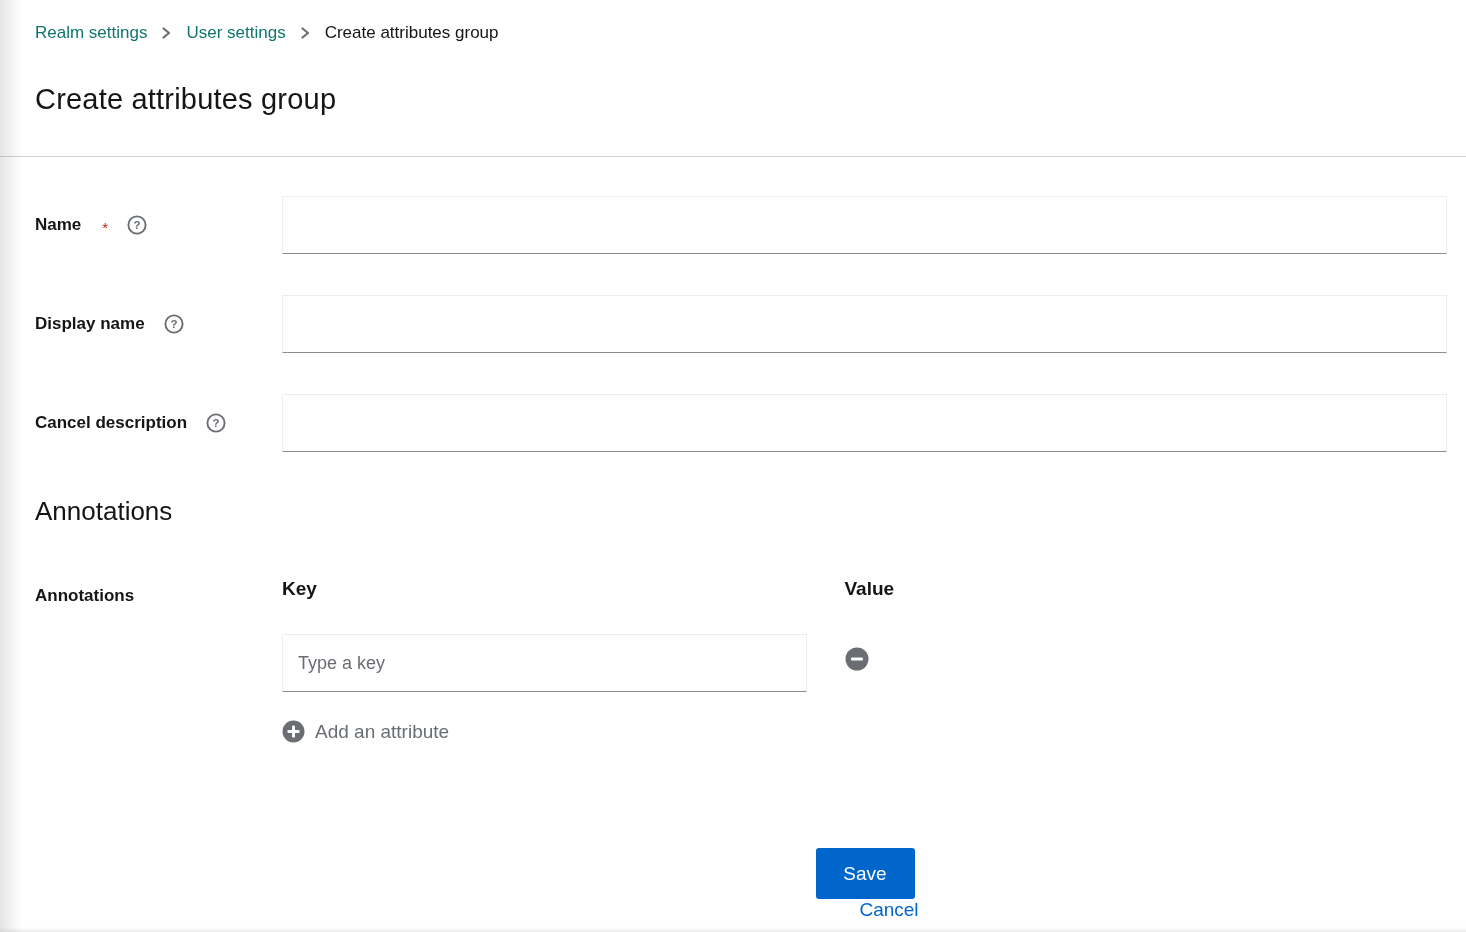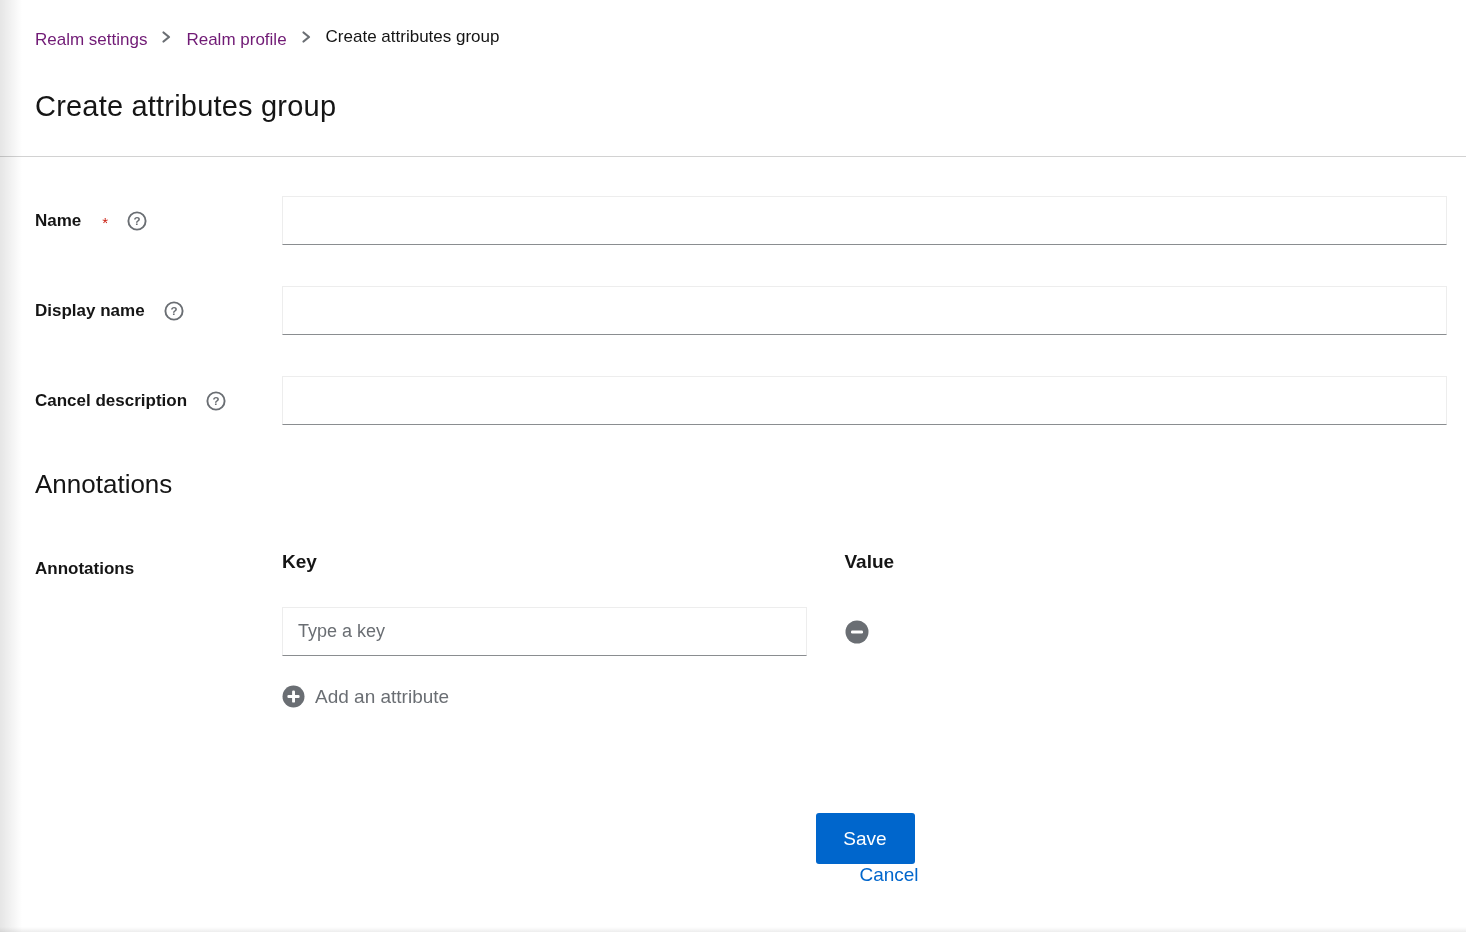--- a/index.html
+++ b/index.html
@@ -28,21 +28,21 @@
   .page-header {
     padding: 21px 24px 0 35px;
     height: 157px;
     border-bottom: 1px solid #d2d2d2;
   }
   .breadcrumb {
     display: flex; align-items: center; gap: 14px;
     font-size: 17px; line-height: 24px;
   }
   .breadcrumb a {
-    color: #701a75; text-decoration: none; cursor: pointer; margin-top: 7px;
+    color: #0f766e; text-decoration: none; cursor: pointer;
   }
   .breadcrumb .crumb-current { color: #151515; }
   .crumb-sep { display: inline-flex; align-items: center; }
   .page-title {
     margin: 36px 0 0 0;
     font-size: 29px; line-height: 37px;
     font-weight: 400; color: #151515;
     letter-spacing: 0.2px;
   }
 
@@ -63,21 +63,21 @@
   .required-star {
     color: #c9190b; font-size: 15px; font-weight: 400;
     margin-left: 2px; position: relative; top: 2px;
   }
   .help-btn {
     background: none; border: none; padding: 0; margin: 0;
     display: inline-flex; cursor: pointer; line-height: 0;
   }
 
   .text-input {
-    width: 100%; height: 49px;
+    width: 100%; height: 58px;
     border: 1px solid #ededed;
     border-bottom: 1px solid #8a8d90;
     background: #fff;
     font-family: "Liberation Sans", sans-serif;
     font-size: 18px; color: #151515;
     padding: 0 15px;
     outline: none;
   }
   .text-input::placeholder { color: #6a6e73; opacity: 1; }
 
@@ -147,21 +147,21 @@
 <div class="bottom-shade"></div>
 
 <header class="page-header">
   <nav class="breadcrumb">
     <a>Realm settings</a>
     <span class="crumb-sep">
       <svg width="11" height="14" viewBox="0 0 11 14">
           <path d="M2.5 2.5 L8 7 L2.5 11.5" fill="none" stroke="#6a6e73" stroke-width="2.2" stroke-linecap="round" stroke-linejoin="round"></path>
         </svg>
     </span>
-    <a>Realm profile</a>
+    <a>User settings</a>
     <span class="crumb-sep">
       <svg width="11" height="14" viewBox="0 0 11 14">
           <path d="M2.5 2.5 L8 7 L2.5 11.5" fill="none" stroke="#6a6e73" stroke-width="2.2" stroke-linecap="round" stroke-linejoin="round"></path>
         </svg>
     </span>
     <span class="crumb-current">Create attributes group</span>
   </nav>
   <h1 class="page-title">Create attributes group</h1>
 </header>
 

